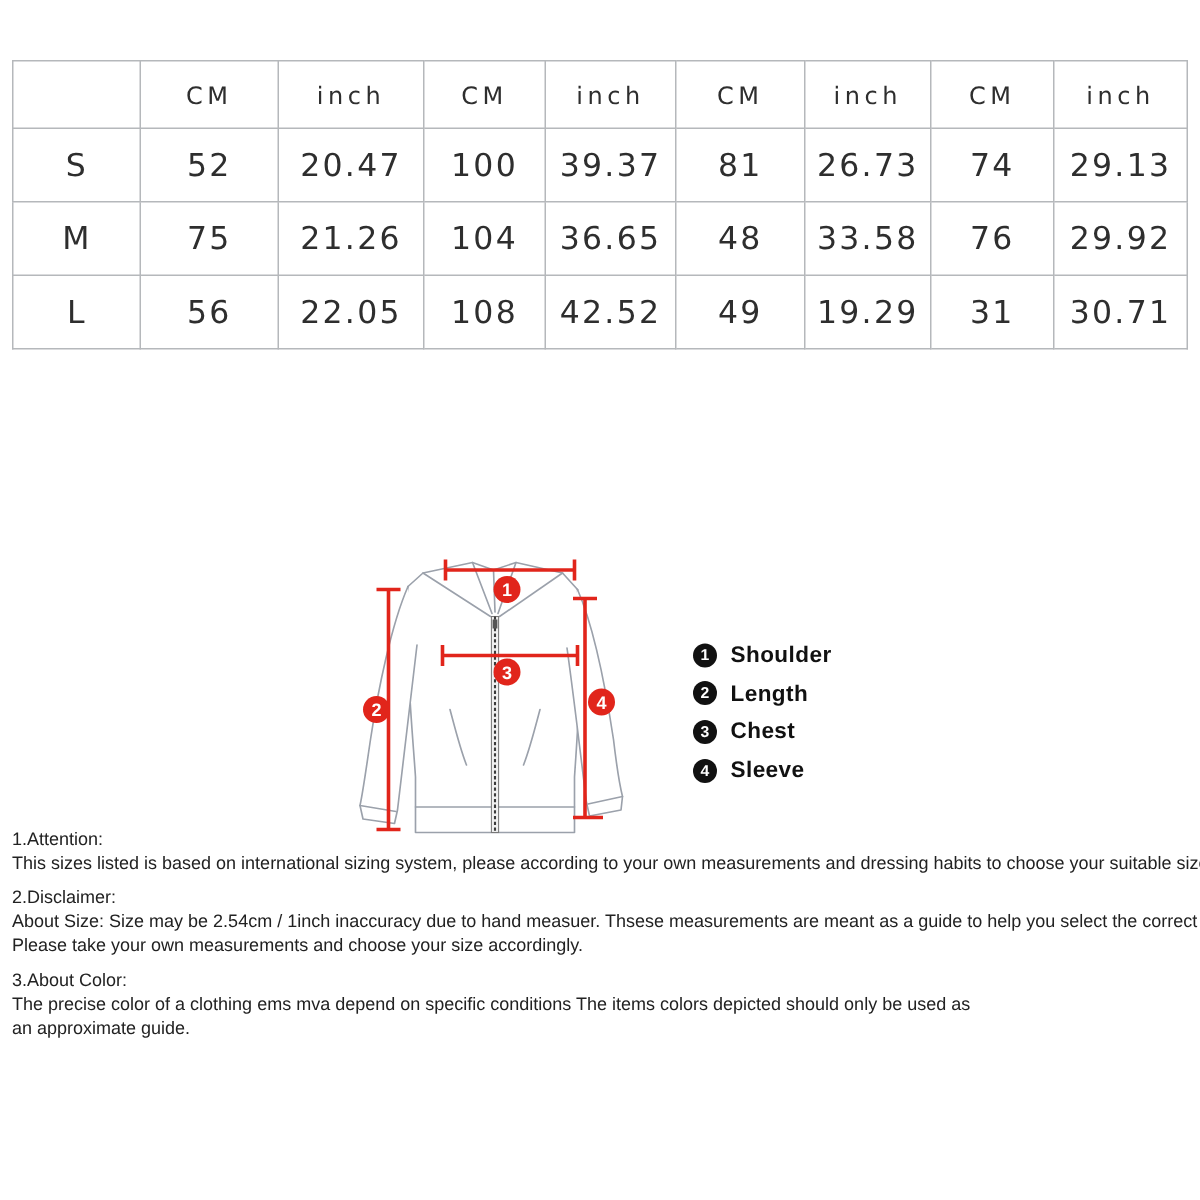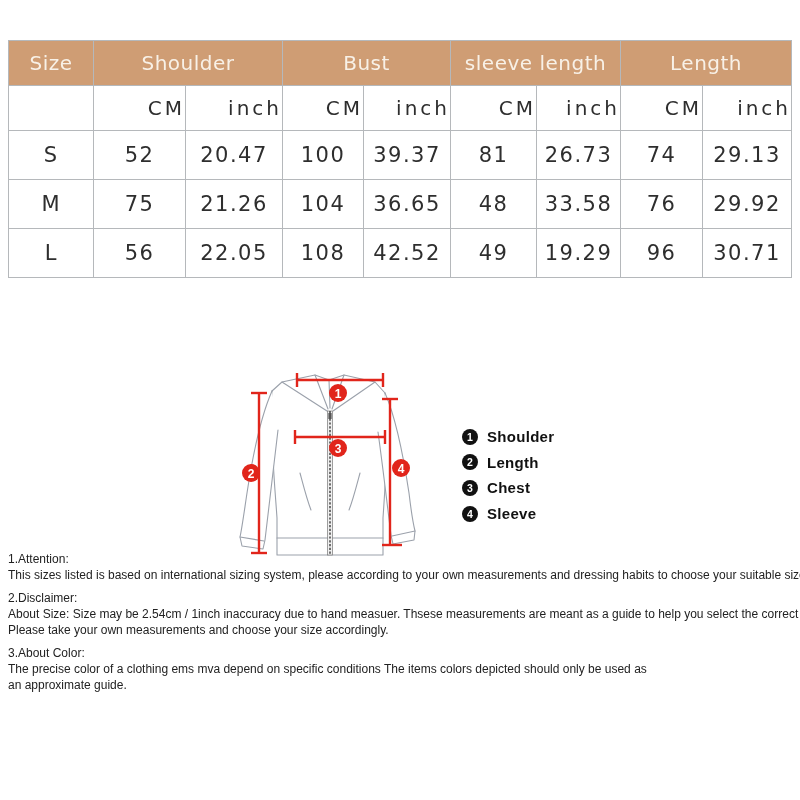--- a/index.html
+++ b/index.html
@@ -14,21 +14,21 @@
     font-family:"DejaVu Sans", sans-serif;color:#2e2e2e;
   }
   table.size-chart th, table.size-chart td{
     border:1px solid #b5b8bb;text-align:center;vertical-align:middle;
     padding:0;overflow:hidden;
   }
   tr.head th{
     height:44px;background:#cf9d74;color:#f8f1e7;
     font-weight:400;font-size:20px;letter-spacing:0.5px;
   }
-  tr.units td{height:44px;font-size:20px;letter-spacing:3px;text-align:right;}
+  tr.units td{height:44px;font-size:16px;letter-spacing:3px;}
   tr.data td{height:48px;font-size:21px;letter-spacing:1.5px;}
   tr.data td.size-col{letter-spacing:1px;}
 
   
   .jacket-svg{position:absolute;left:225px;top:368px;}
   .legend{position:absolute;left:462px;top:424px;}
   .legend-item{
     display:flex;align-items:center;height:25.6px;
     font-size:15px;font-weight:600;color:#111;letter-spacing:0.3px;
   }
@@ -51,27 +51,20 @@
       <col style="width:92px">
       <col style="width:97px">
     <col style="width:81px">
       <col style="width:87px">
       <col style="width:86px">
     <col style="width:84px">
       <col style="width:82px">
       <col style="width:89px">
   </colgroup>
   <tbody>
-      <tr class="head">
-    <th>Size</th>
-    <th colspan="2">Shoulder</th>
-    <th colspan="2">Bust</th>
-    <th colspan="2">sleeve length</th>
-    <th colspan="2">Length</th>
-  </tr>
   <tr class="units">
     <td></td>
     <td>CM</td>
     <td>inch</td>
     <td>CM</td>
     <td>inch</td>
     <td>CM</td>
     <td>inch</td>
     <td>CM</td>
     <td>inch</td>
@@ -99,21 +92,21 @@
     <td>29.92</td>
   </tr>
   <tr class="data">
     <td class="size-col">L</td>
     <td>56</td>
     <td>22.05</td>
     <td>108</td>
     <td>42.52</td>
     <td>49</td>
     <td>19.29</td>
-    <td>96</td>
+    <td>31</td>
     <td>30.71</td>
   </tr>
 </tbody>
   </table>
 
 <svg class="jacket-svg" width="200" height="215" viewBox="0 0 200 215">
 
   <g fill="#ffffff" stroke="#9ba1ab" stroke-width="1.1" stroke-linejoin="round" stroke-linecap="round">
 
     <path d="M47,23 C45,70 50,120 52,150 L52,187 L158,187 L158,150 C160,120 164,70 160,25" fill="#ffffff"></path>

